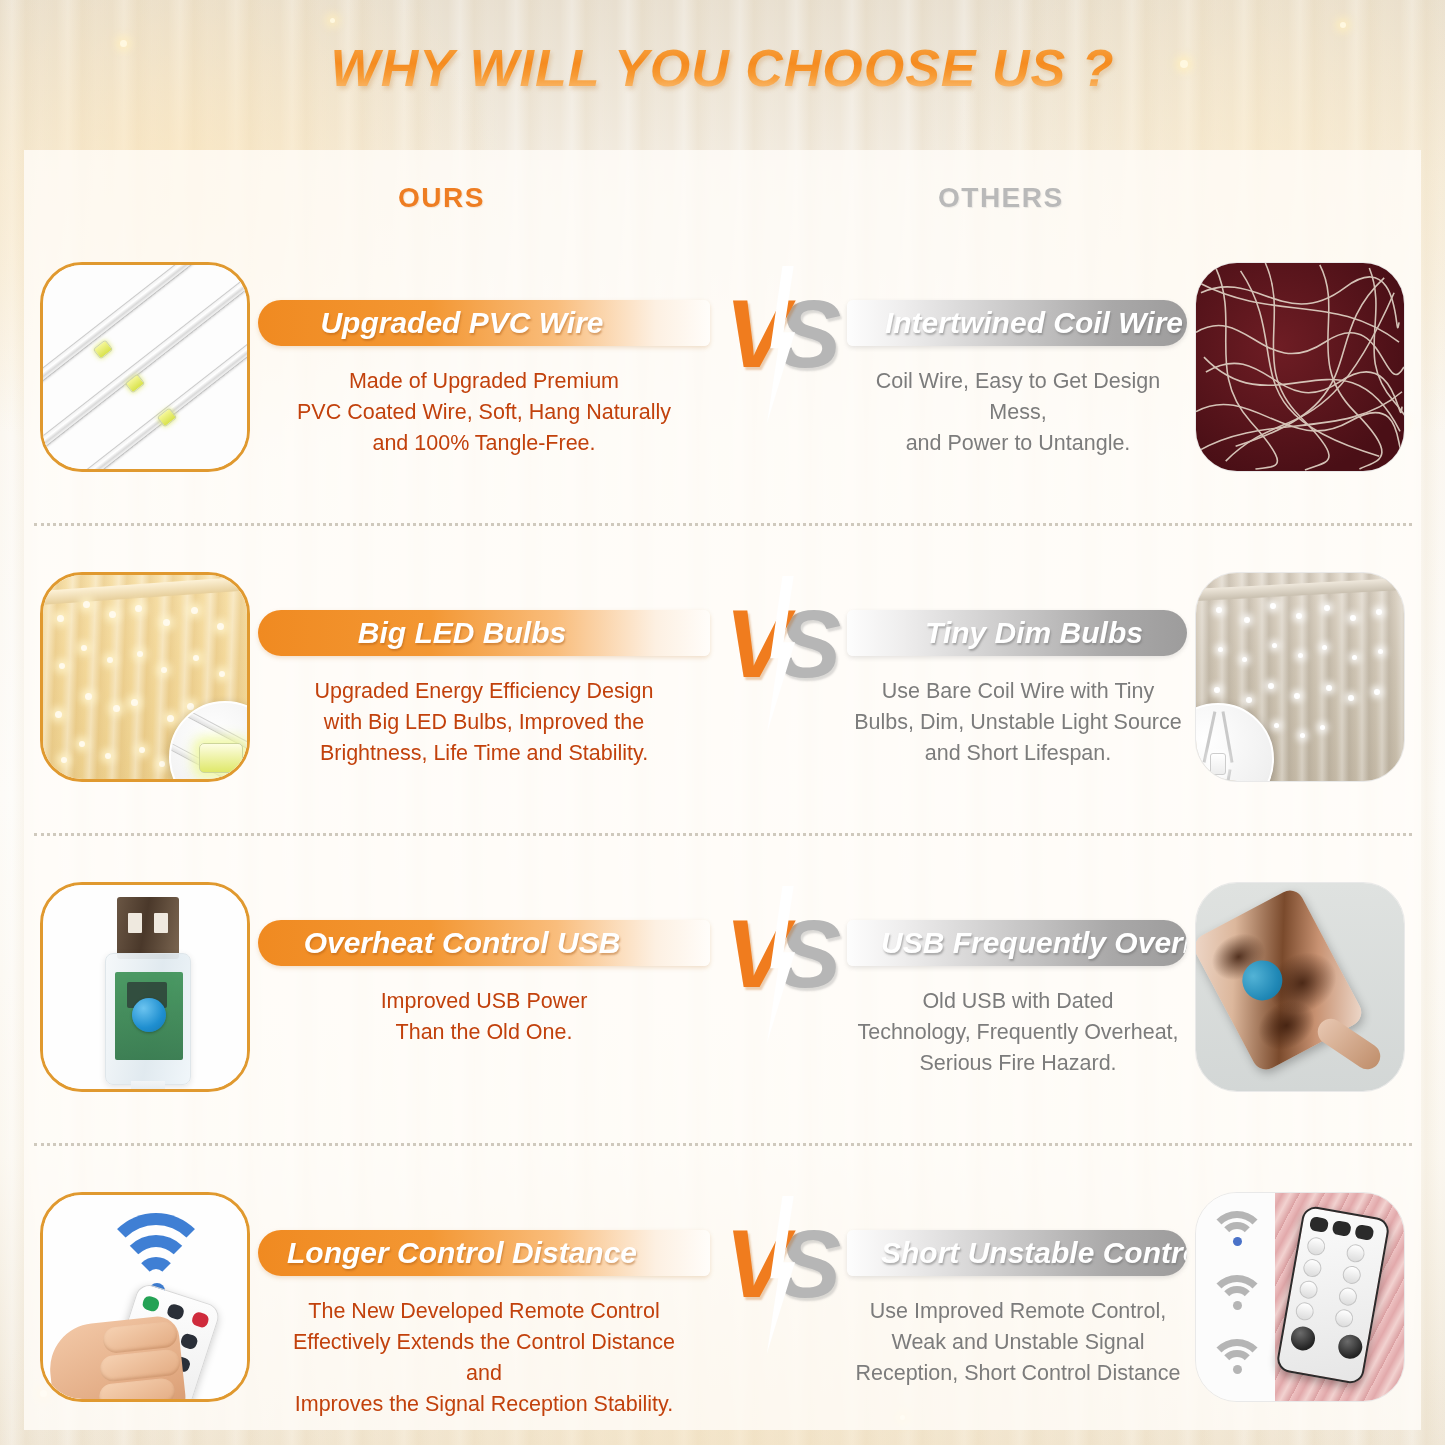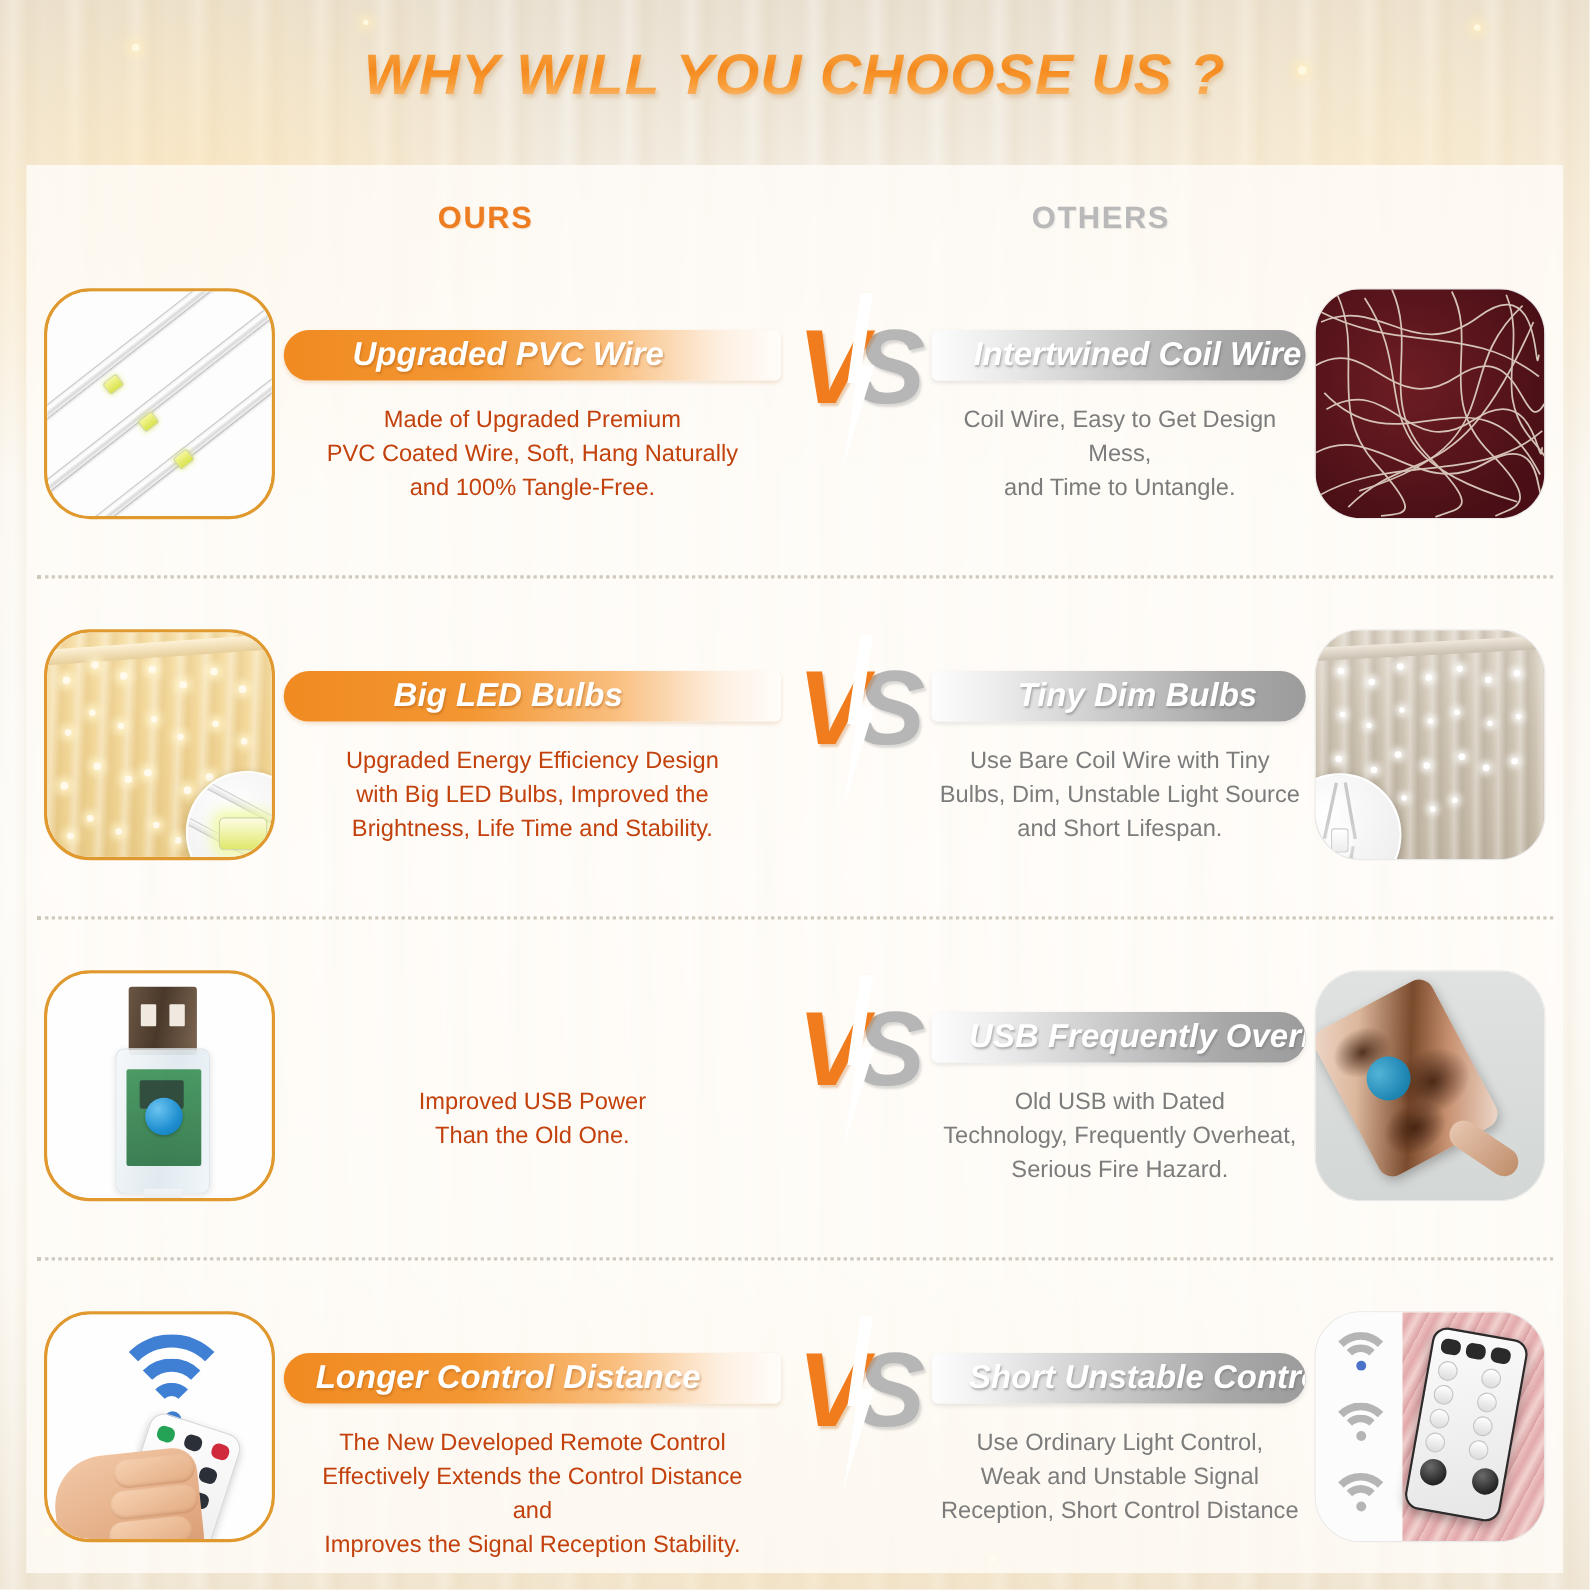--- a/index.html
+++ b/index.html
@@ -379,21 +379,21 @@
 
   <div class="vs">
     <span class="v">V</span>
     <span class="s">S</span>
     <div class="bolt"></div>
   </div>
 
   <div class="pill pill-others">Intertwined Coil Wire</div>
   <div class="desc desc-others">
     <div>Coil Wire, Easy to Get Design Mess,</div>
-    <div>and Time to Untangle.</div>
+    <div>and Power to Untangle.</div>
   </div>
 
   <div class="thumb right plain">
     <div class="tangle">
       <svg viewBox="0 0 210 210" preserveAspectRatio="none">
         <g fill="none" stroke="#e3d6c8" stroke-width="1.6" opacity="0.9">
           <path d="M5,30 C60,5 90,70 150,25 S200,90 205,60"></path>
           <path d="M0,70 C50,40 70,120 130,80 S190,140 210,105"></path>
           <path d="M10,110 C70,75 85,160 145,120 S205,175 208,145"></path>
           <path d="M0,150 C55,120 95,195 155,160 S200,205 210,185"></path>
@@ -528,20 +528,21 @@
       <div class="usb-body">
         <div class="usb-pcb">
           <div class="usb-chip"></div>
         </div>
         <div class="usb-btn"></div>
       </div>
       <div class="usb-tail"></div>
     </div>
   </div>
 
+  <div class="pill pill-ours">Overheat Control USB</div>
   <div class="desc desc-ours">
     <div>Improved USB Power</div>
     <div>Than the Old One.</div>
   </div>
 
   <div class="vs">
     <span class="v">V</span>
     <span class="s">S</span>
     <div class="bolt"></div>
   </div>
@@ -605,21 +606,21 @@
   </div>
 
   <div class="vs">
     <span class="v">V</span>
     <span class="s">S</span>
     <div class="bolt"></div>
   </div>
 
   <div class="pill pill-others">Short Unstable Control</div>
   <div class="desc desc-others">
-    <div>Use Ordinary Light Control,</div>
+    <div>Use Improved Remote Control,</div>
     <div>Weak and Unstable Signal</div>
     <div>Reception, Short Control Distance</div>
   </div>
 
   <div class="thumb right plain">
     <div class="split">
       <div class="panel">
         <div class="gwifi active" style="left:12px;top:18px;width:60px;height:44px">
           <div class="garc" style="left:0;top:0;width:58px;height:58px"></div>
           <div class="garc" style="left:11px;top:11px;width:36px;height:36px"></div>

